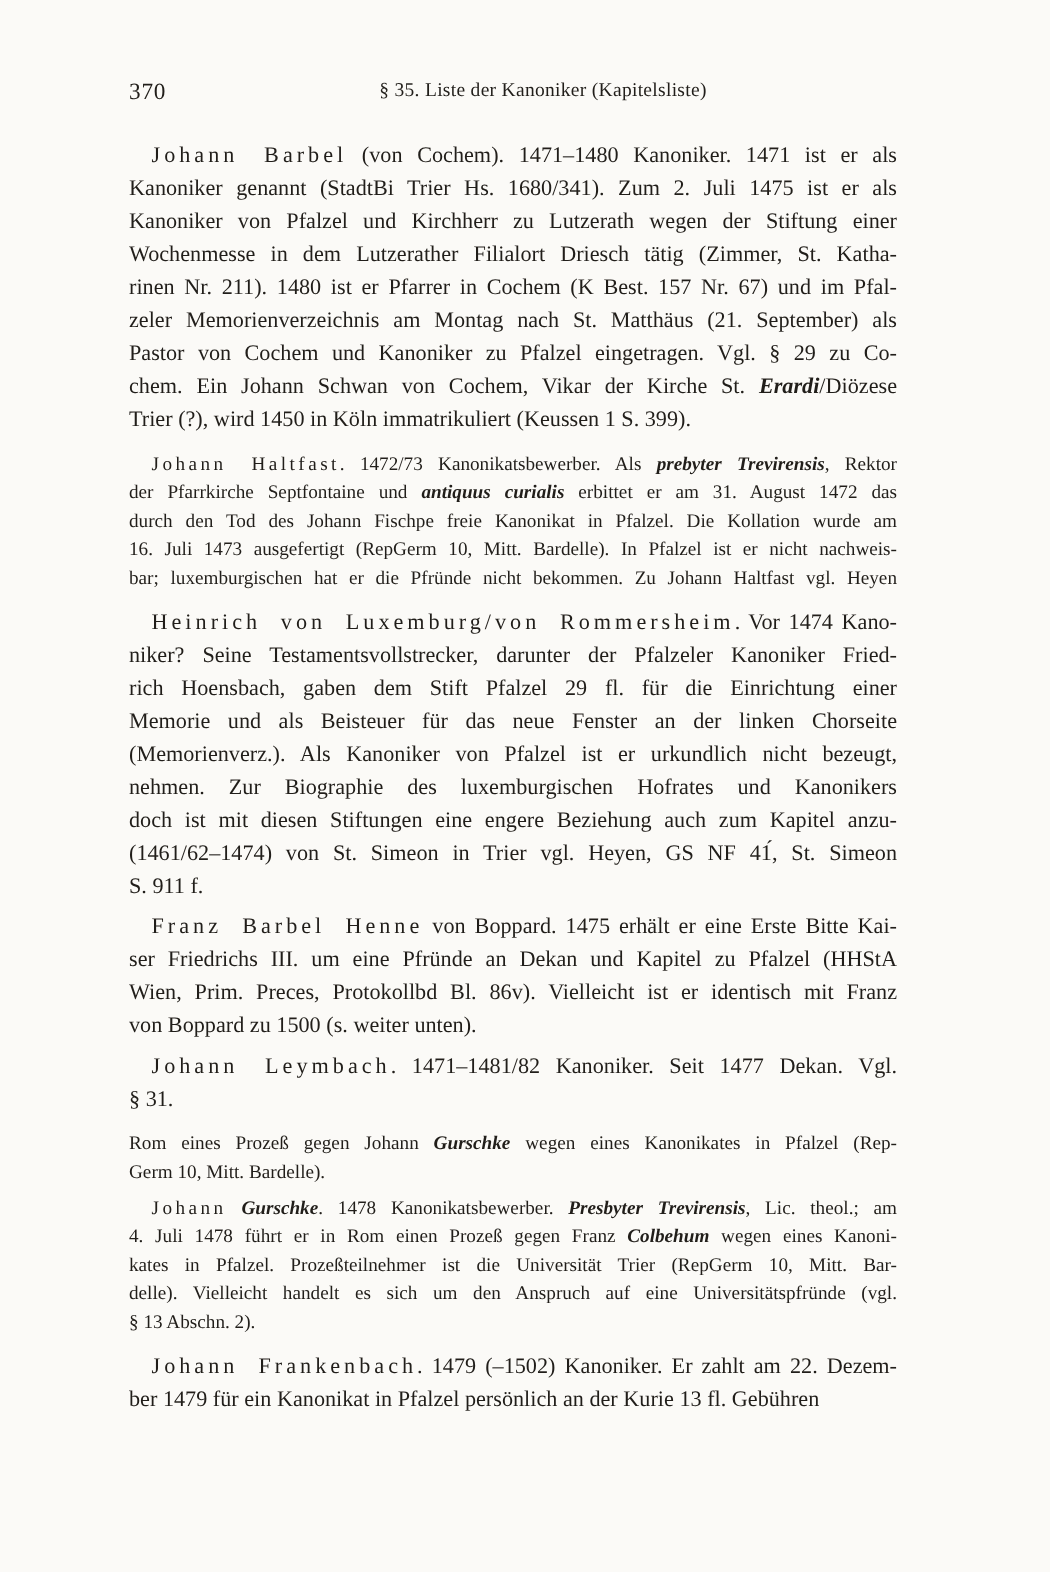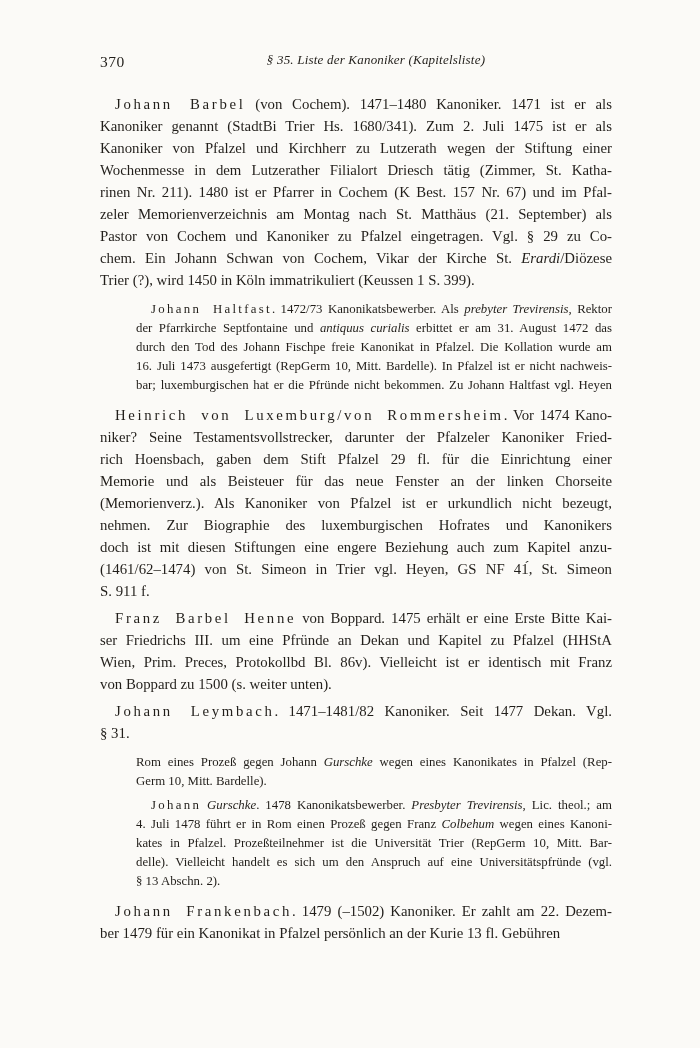--- a/index.html
+++ b/index.html
@@ -2,35 +2,35 @@
 <html><head>
 <meta charset="utf-8">
 <style>
   html,body{margin:0;padding:0;}
   body{
     width:700px;height:1048px;position:relative;overflow:hidden;
     background:#fbfaf7;color:#211e1a;
     font-family:"Liberation Serif","DejaVu Serif",serif;
     -webkit-font-smoothing:antialiased;
   }
-  .page{position:absolute;left:100px;top:52px;width:512px;}
+  .page{position:absolute;left:86px;top:52px;width:512px;}
   .header{position:relative;height:22px;margin-bottom:19px;}
   .pagenum{position:absolute;left:0;top:1px;font-size:15.5px;letter-spacing:.5px;}
-  .running-title{display:block;text-align:center;font-size:13px;letter-spacing:.2px;padding-left:40px;font-style:italic;}
+  .running-title{display:block;text-align:center;font-size:13px;letter-spacing:.2px;padding-left:40px;}
   .para{margin:0;}
   .para.normal{font-size:14.8px;line-height:22px;}
-  .para.small{font-size:12.8px;line-height:19px;margin-left:36px;}
+  .para.small{font-size:12.8px;line-height:19px;}
   .para + .para{margin-top:5px;}
   .para.normal + .para.small{margin-top:9px;}
   .para.small + .para.normal{margin-top:9px;}
   .line{text-align:justify;text-align-last:justify;text-justify:inter-word;overflow:hidden;white-space:normal;}
   .line.first{padding-left:15px;}
   .line.last{text-align-last:left;}
   .seg.spaced{letter-spacing:.18em;word-spacing:.32em;}
-  .seg.italic{font-style:italic;}
+  .seg.italic{font-style:italic;font-weight:bold;}
 </style>
 </head>
 <body style="background: rgb(251, 250, 247); color: rgb(33, 30, 26);">
 
 <div class="page">
   <div class="header">
     <span class="pagenum">370</span>
     <span class="running-title">§ 35. Liste der Kanoniker (Kapitelsliste)</span>
   </div>
   <div id="text-body">

